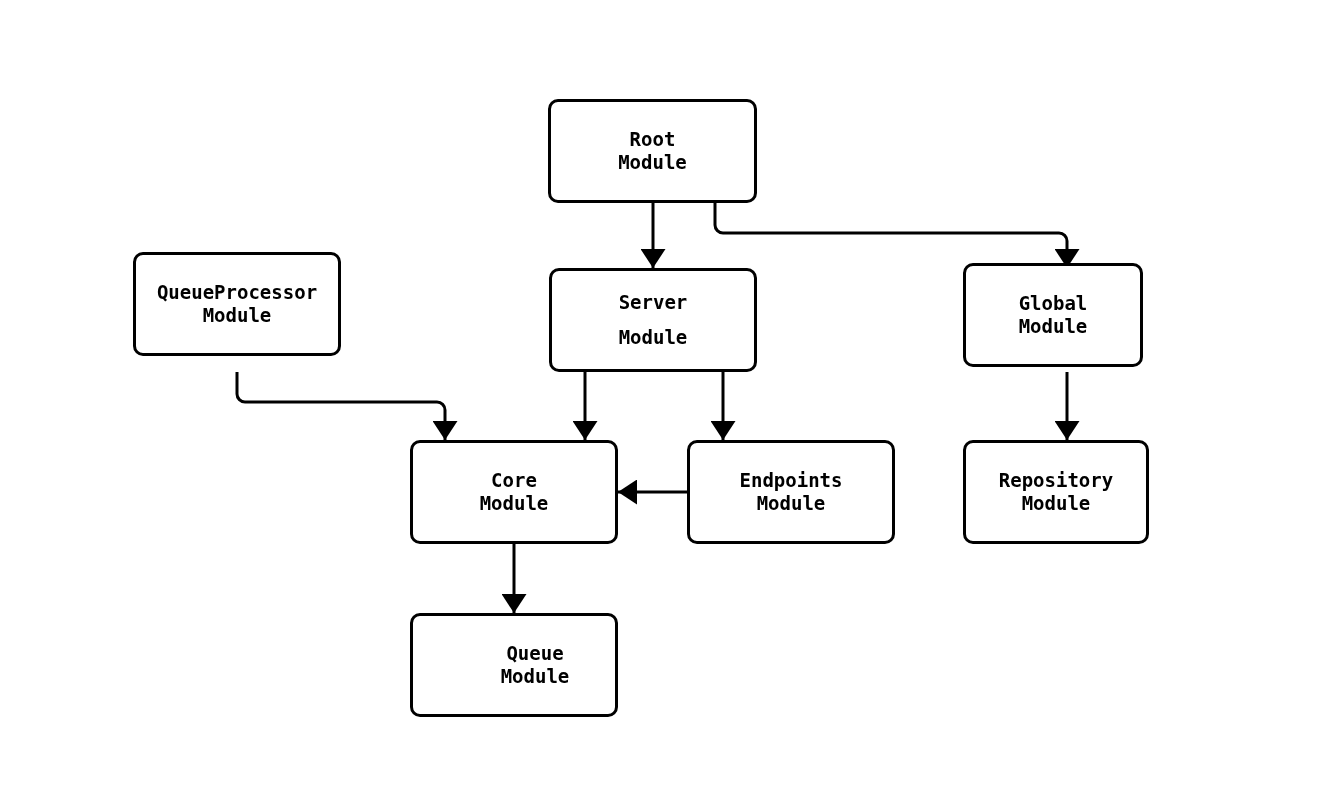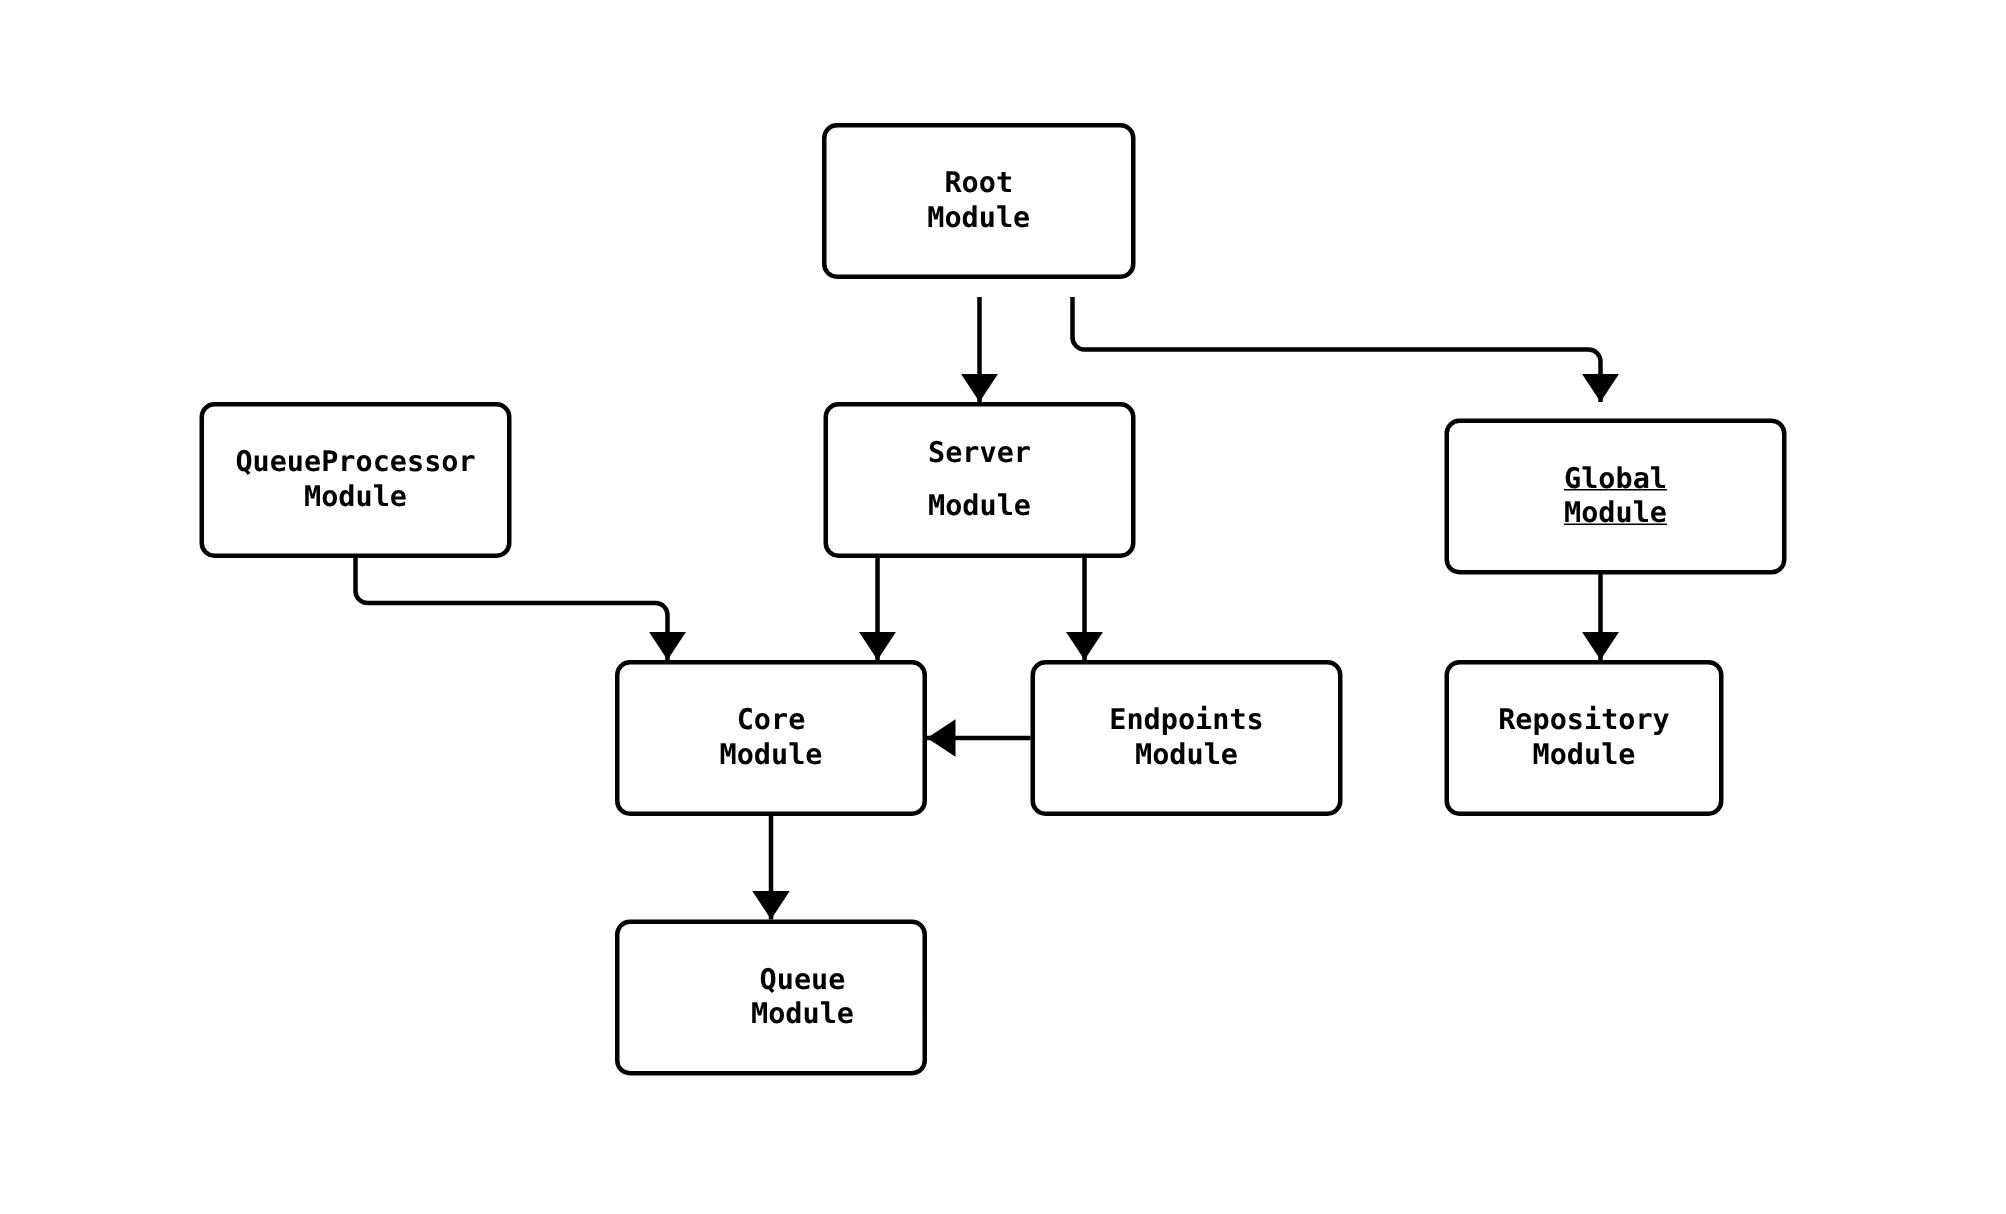--- a/index.html
+++ b/index.html
@@ -63,36 +63,36 @@
     <path d="M653,198 V268" marker-end="url(#arrow)"></path>
     <path d="M715,198 V225 A8,8 0 0 0 723,233 H1059 A8,8 0 0 1 1067,241 V268" marker-end="url(#arrow)"></path>
     <path d="M237,372 V394 A8,8 0 0 0 245,402 H437 A8,8 0 0 1 445,410 V440" marker-end="url(#arrow)"></path>
     <path d="M585,372 V440" marker-end="url(#arrow)"></path>
     <path d="M723,372 V440" marker-end="url(#arrow)"></path>
     <path d="M687,492 H618" marker-end="url(#arrow)"></path>
     <path d="M1067,372 V440" marker-end="url(#arrow)"></path>
     <path d="M514,544 V613" marker-end="url(#arrow)"></path>
   </svg>
 
-  <div class="node" style="left:548px; top:82px; width:209px;">
+  <div class="node" style="left:548px; top:99px; width:209px;">
     <span>Root</span>
     <span>Module</span>
   </div>
 
   <div class="node" style="left:549px; top:268px;gap:12px;">
     <span>Server</span>
     <span>Module</span>
   </div>
 
-  <div class="node" style="left:133px; top:268px;text-align:right;">
+  <div class="node" style="left:133px; top:252px;text-align:right;">
     <span>QueueProcessor</span>
     <span>Module</span>
   </div>
 
-  <div class="node" style="left:963px; top:279px; width:228px;text-decoration:underline;">
+  <div class="node" style="left:963px; top:263px; width:180px;">
     <span>Global</span>
     <span>Module</span>
   </div>
 
   <div class="node" style="left:410px; top:440px;">
     <span>Core</span>
     <span>Module</span>
   </div>
 
   <div class="node" style="left:687px; top:440px;">

